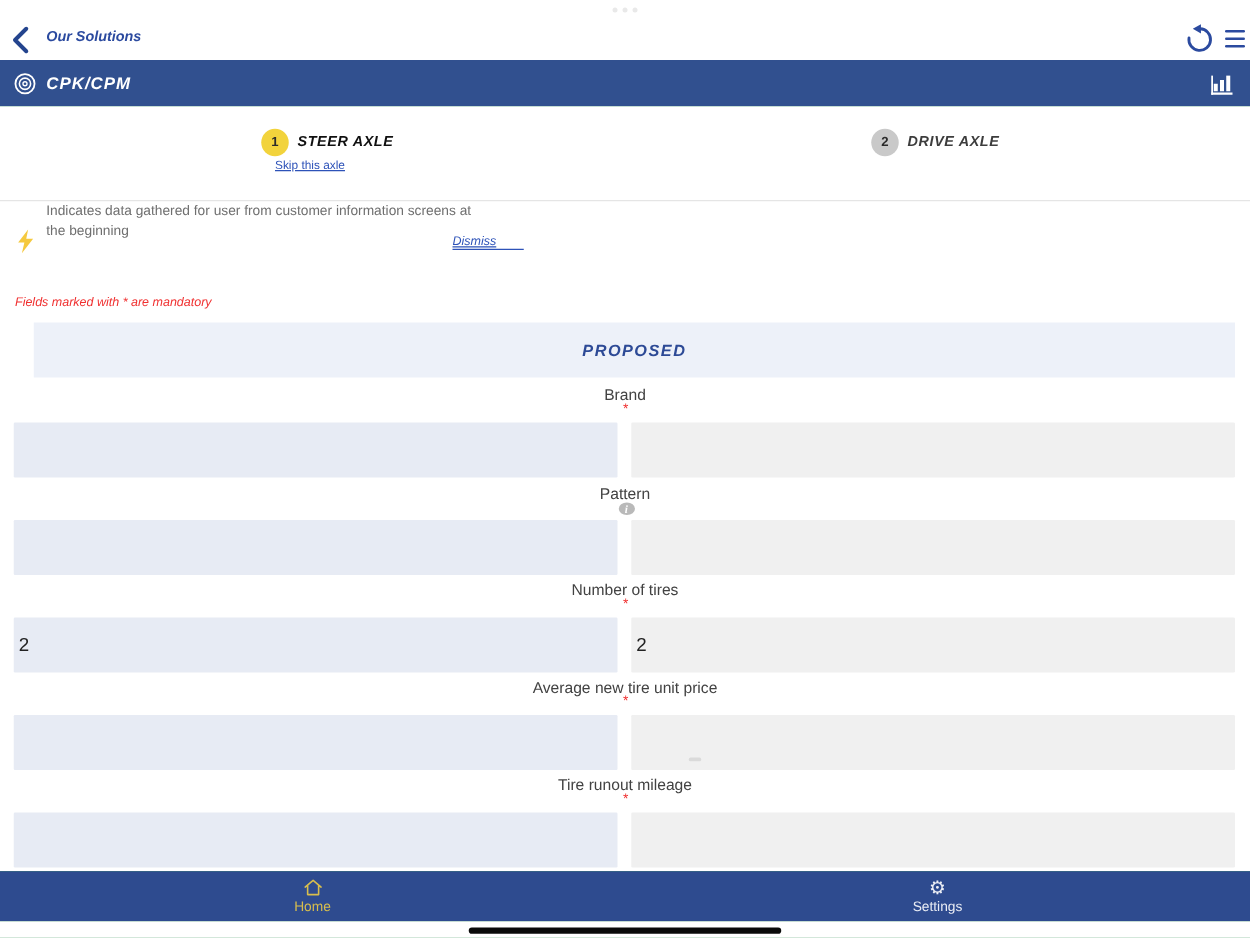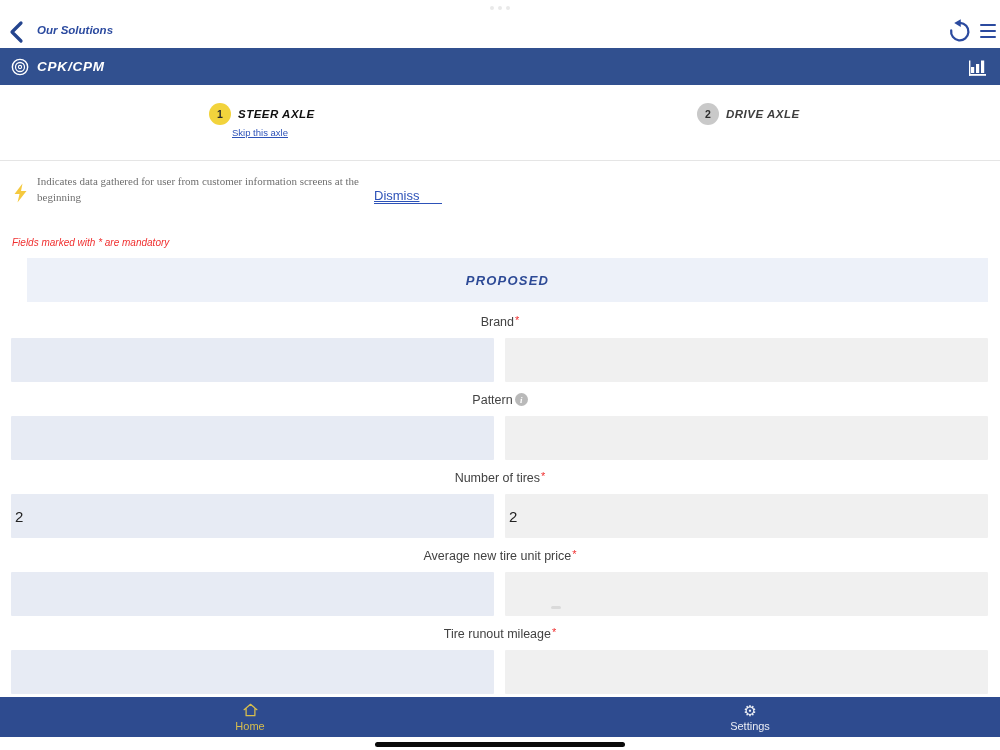--- a/index.html
+++ b/index.html
@@ -35,44 +35,44 @@
   .step-1 { left:209px; }
   .step-2 { left:697px; }
   .step-circle { width:22px; height:22px; border-radius:50%; display:flex; align-items:center;
     justify-content:center; font-size:10.5px; font-weight:bold; color:#2b2b2b; }
   .step-1 .step-circle { background:#f2d33c; }
   .step-2 .step-circle { background:#c9c9c9; }
   .step-label { margin-left:7px; font-size:11.5px; font-weight:bold; font-style:italic;
     letter-spacing:0.5px; }
   .step-1 .step-label { color:#101010; }
   .step-2 .step-label { color:#3d3d3d; }
-  .skip-link { position:absolute; left:232px; top:42px; font-size:9.5px; color:#2d52b8;
+  .skip-link { position:absolute; left:220px; top:42px; font-size:9.5px; color:#2d52b8;
     text-decoration:underline; cursor:pointer; }
 
   .banner { position:relative; height:62px; }
   .bolt { position:absolute; left:13px; top:22px; }
-  .banner-msg { position:absolute; left:37px; top:13px; width:340px; font-size:11px;
-    line-height:1.45; color:#6f6f6f;font-family:Liberation Serif, serif; }
-  .dismiss-link { position:absolute; left:374px; top:27px; font-size:13px; 
+  .banner-msg { position:absolute; left:37px; top:1px; width:340px; font-size:11px;
+    line-height:1.45; color:#6f6f6f; }
+  .dismiss-link { position:absolute; left:362px; top:27px; font-size:10px; font-style:italic;
     color:#2d52b8; text-decoration:underline; cursor:pointer; padding-right:22px;
     border-bottom:1px solid #2d52b8; }
 
   .mandatory-note { margin:14px 0 9px 12px; font-size:10px; font-style:italic; font-weight:500;
     color:#f03030; height:12px; }
 
   .cols { display:flex; gap:11px; padding:0 12px 0 11px; }
   .cols > * { flex:1; }
   .col-headers { margin-bottom:11px; }
   .col-header { height:44px; display:flex; align-items:center; justify-content:center;
     font-size:13px; font-weight:bold; font-style:italic; letter-spacing:1.2px;margin-left:16px; }
   .col-header.proposed { background:#edf1f9; color:#2d4a96; }
   .col-header.current  { background:#f0f0f0; color:#9b9b9b; }
 
   .field-label-row { height:17px; display:flex; align-items:center; justify-content:center;
-    margin-bottom:8px; }
+    margin-bottom:8px;flex-direction:column; }
   .fl-text { font-size:12.5px; color:#424242; }
   .fl-req { font-size:11px; color:#f03030; position:relative; top:-2px; margin-left:1px; }
   .fl-info { width:13px; height:13px; border-radius:50%; background:#b9b9b9; color:#fff;
     font-size:9px; font-weight:bold; display:inline-flex; align-items:center; justify-content:center;
     margin-left:2px; cursor:pointer; font-style:italic; font-family:"Liberation Serif", serif; }
   .field-inputs { margin-bottom:9px; }
   .field-input { height:44px; border:none; outline:none; font-size:15px; color:#222;
     padding:0 4px; width:100%; border-radius:1px; }
   .inp-proposed { background:#e7ebf4; }
   .inp-current  { background:#f0f0f0; }

